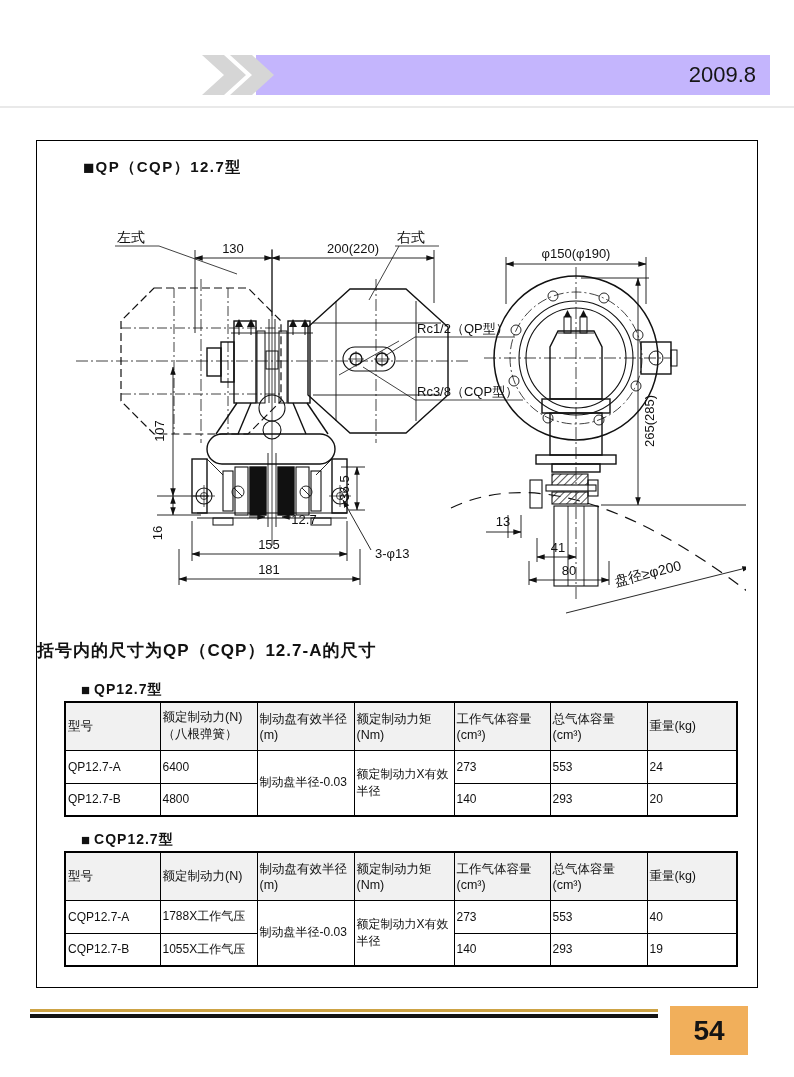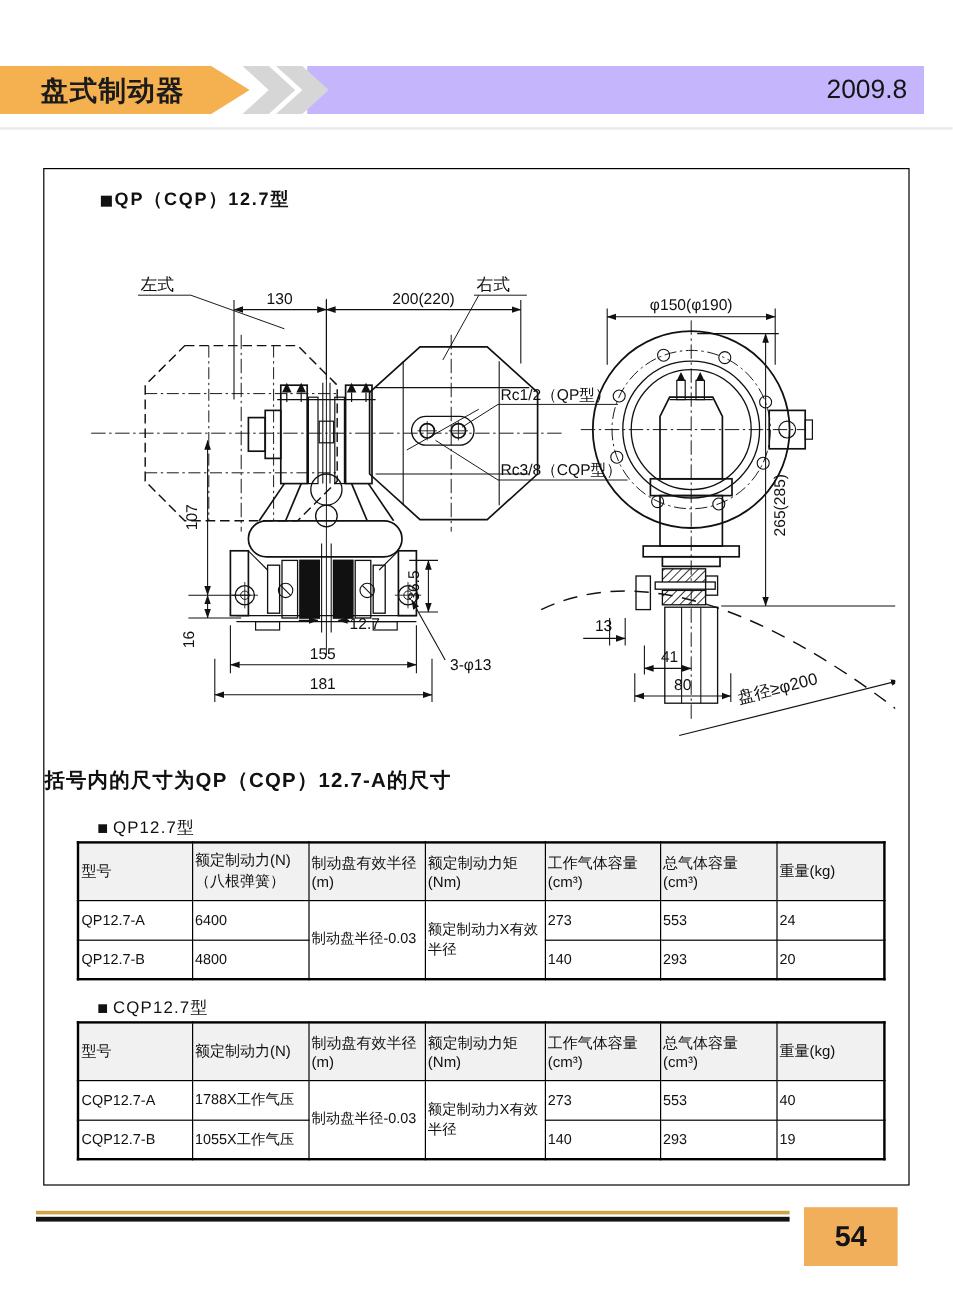--- a/index.html
+++ b/index.html
@@ -28,54 +28,51 @@
   .sq { font-size:19px; vertical-align:-2px; margin-right:1px; letter-spacing:0; }
   .sq-small { font-size:15px; vertical-align:-1px; margin-right:4px; letter-spacing:0; }
 
   .drawing-wrap { position:absolute; left:9px; top:45px; width:700px; height:450px; }
   svg text { font-family:"Liberation Sans","DejaVu Sans",sans-serif; font-size:13px; fill:#111; }
   svg text.cjk { font-size:14px; }
 
   .drawing-caption { position:absolute; left:0; top:498px; width:722px; 
                      font-size:17px; font-weight:bold; letter-spacing:1px; }
 
-  .tbl-title { position:absolute; left:44px; font-size:14px; font-weight:normal; letter-spacing:1px; }
+  .tbl-title { position:absolute; left:44px; font-size:14px; font-weight:bold; letter-spacing:1px; }
   .tbl-title-qp  { top:540px; }
   .tbl-title-cqp { top:690px; }
 
   table.spec { position:absolute; left:27px; width:672px; border-collapse:collapse; border:2px solid #000;
                table-layout:fixed; text-align:left; }
   table.spec-qp  { top:560px; }
   table.spec-cqp { top:710px; }
   table.spec th, table.spec td { border:1px solid #000; font-weight:normal; font-size:12px;
                white-space:pre-line; padding:1px 2px; overflow:hidden; }
   table.spec th { height:48px; background:#f1f1f1; font-size:12.5px; }
   table.spec td { height:33px; background:#fff; }
   td.merged { font-size:11.5px; }
 
   
   .footer-rule-gold  { position:absolute; left:30px; top:1009px; width:628px; height:3px; background:#cda345; }
   .footer-rule-black { position:absolute; left:30px; top:1014px; width:628px; height:4px; background:#141414; }
   .page-number-box { position:absolute; left:670px; top:1006px; width:78px; height:49px; background:#f1af5b;
-                     text-align:center; line-height:49px; font-size:24px; font-weight:bold; color:#141414; }
+                     text-align:center; line-height:49px; font-size:28px; font-weight:bold; color:#141414; }
 </style>
 </head>
 <body>
 
 <div class="page">
 
   <div class="header-bar">
     <div class="header-gray">
       <span class="header-date">2009.8</span>
     </div>
     <div class="chev chev1"></div>
     <div class="chev chev2"></div>
-    <div class="brand-tab">
-      <span class="brand-title">盘式制动器</span>
-    </div>
   </div>
   <div class="header-rule"></div>
 
   <div class="content-frame">
 
     <div class="section-title"><span class="sq">■</span><span>QP（CQP）12.7型</span></div>
 
     <div class="drawing-wrap">
     <svg viewBox="45 185 700 450" width="700" height="450">
       <defs>

